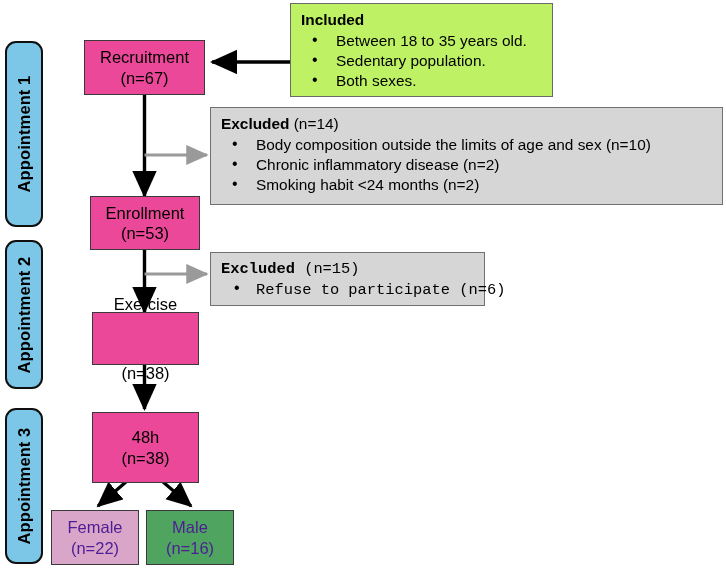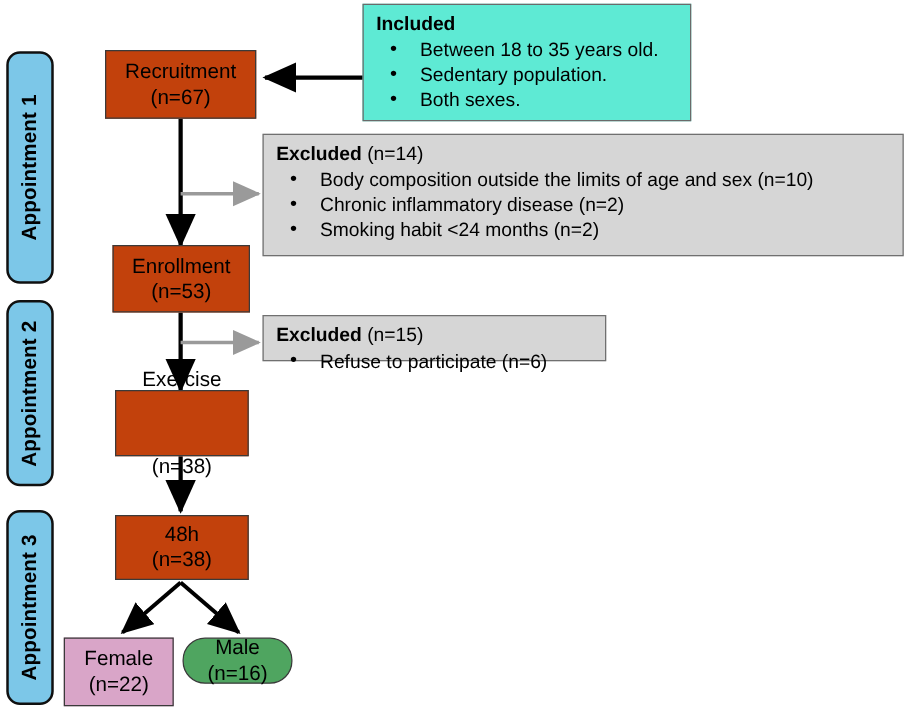--- a/index.html
+++ b/index.html
@@ -35,21 +35,21 @@
     white-space: nowrap;
     font-size: 16.5px;
     font-weight: bold;
     letter-spacing: .1px;
     color: #000;
   }
 
   
   .node-box {
     position: absolute;
-    background: #c2410c;
+    background: #ec4899;
     border: 1.6px solid #3a3a3a;
     box-sizing: border-box;
     display: flex;
     flex-direction: column;
     align-items: center;
     justify-content: center;
     font-size: 16.5px;
     line-height: 1.22;
     color: #000;
   }
@@ -59,36 +59,36 @@
   .outcome-box {
     position: absolute;
     border: 1.7px solid #3a3a3a;
     box-sizing: border-box;
     display: flex;
     flex-direction: column;
     align-items: center;
     justify-content: center;
     font-size: 16.5px;
     line-height: 1.22;
-    color: #000000;
+    color: #4c1d95;
   }
   .outcome-female { background: #d9a5c8; }
   .outcome-male   { background: #4fa560; }
 
   
   .callout {
     position: absolute;
     box-sizing: border-box;
     padding: 6px 8px 6px 10px;
     font-size: 15.4px;
     line-height: 1.30;
     color: #000;
   }
   .callout-included {
-    background: #5eead4;
+    background: #bef264;
     border: 1.6px solid #6a6a6a;
   }
   .callout-excluded {
     background: #d6d6d6;
     border: 1.8px solid #707070;
   }
   .callout .hdr {
     font-weight: bold;
     display: block;
     margin-bottom: 1px;
@@ -174,31 +174,31 @@
   <div class="node-box" style="left:90px; top:196px; width:110px; height:54px;">
     <span class="ln">Enrollment</span>
     <span class="ln">(n=53)</span>
   </div>
 
   <div class="node-box" style="left:92px; top:312px; width:107px; height:53px;gap:48px;">
     <span class="ln">Exercise</span>
     <span class="ln">(n=38)</span>
   </div>
 
-  <div class="node-box" style="left:92px; top:412px; width:107px; height:52px;">
+  <div class="node-box" style="left:92px; top:412px; width:107px; height:71px;">
     <span class="ln">48h</span>
     <span class="ln">(n=38)</span>
   </div>
 
   <div class="outcome-box outcome-female" style="left:51px; top:510px; width:88px; height:55px;">
     <span class="ln">Female</span>
     <span class="ln">(n=22)</span>
   </div>
 
-  <div class="outcome-box outcome-male" style="left:146px; top:510px; width:88px; height:37px;border-radius:18px;">
+  <div class="outcome-box outcome-male" style="left:146px; top:510px; width:88px; height:55px;">
     <span class="ln">Male</span>
     <span class="ln">(n=16)</span>
   </div>
 
   <div class="callout callout-included" style="left:290px; top:3px; width:263px; height:94px;">
     <span class="hdr">
       <span>Included</span><span class="cnt"></span>
     </span>
     <ul>
       <li>Between 18 to 35 years old.</li>
@@ -211,21 +211,21 @@
     <span class="hdr">
       <span>Excluded</span> <span class="cnt">(n=14)</span>
     </span>
     <ul>
       <li>Body composition outside the limits of age and sex (n=10)</li>
       <li>Chronic inflammatory disease (n=2)</li>
       <li>Smoking habit &lt;24 months (n=2)</li>
     </ul>
   </div>
 
-  <div class="callout callout-excluded" style="left:210px; top:252px; width:275px; height:37px;">
+  <div class="callout callout-excluded" style="left:210px; top:252px; width:275px; height:54px;font-family:Liberation Mono, monospace;">
     <span class="hdr">
       <span>Excluded</span> <span class="cnt">(n=15)</span>
     </span>
     <ul>
       <li>Refuse to participate (n=6)</li>
     </ul>
   </div>
 
 </div>
 

